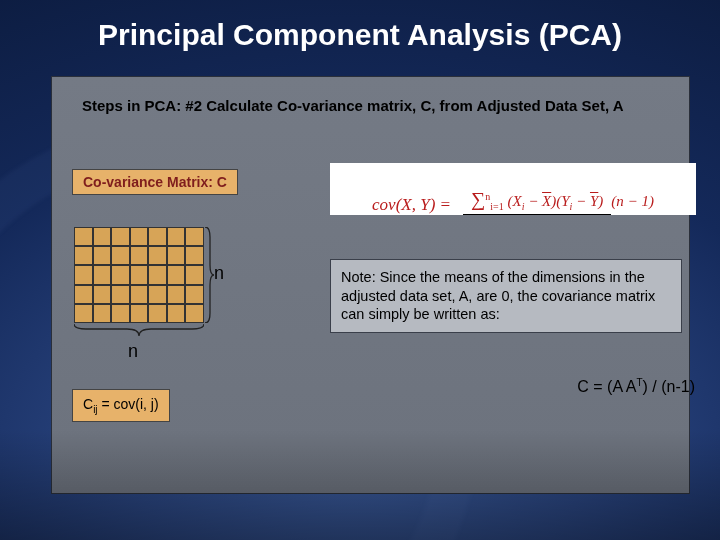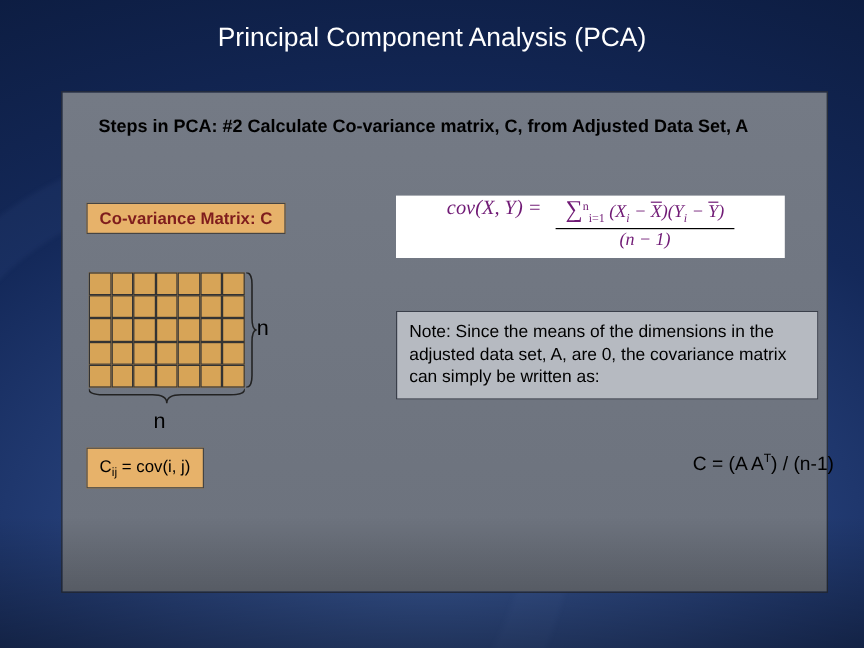--- a/index.html
+++ b/index.html
@@ -25,22 +25,22 @@
     position: absolute;
     left: 0; right: 0; bottom: 0; height: 110px;
     background: linear-gradient(to top, rgba(0,0,0,0.35), rgba(0,0,0,0));
     pointer-events: none;
   }
   .title {
     position: absolute;
     top: 18px; left: 0; right: 0;
     text-align: center;
     color: #fff;
-    font-size: 22px;
-    font-weight: 400;
+    font-size: 30px;
+    font-weight: 700;
   }
   .content {
     position: absolute;
     left: 30px; right: 30px; top: 76px; bottom: 46px;
     background: linear-gradient(#747a85, #6c727d);
     border: 1px solid #2a2f3a;
     margin-left: 21px;
   }
   .step {
     position: absolute;
@@ -86,40 +86,40 @@
   }
   .brace-right svg { width: 10px; height: 96px; }
   .brace-bottom {
     position: absolute;
     top: 246px; left: 22px;
     width: 130px; height: 14px;
   }
   .brace-bottom svg { width: 130px; height: 14px; }
   .cij {
     position: absolute;
-    top: 296px; left: 20px;
+    top: 312px; left: 20px;
     background: #e7b26a;
     border: 1px solid #444;
     padding: 6px 10px;
     font-size: 14px; color: #000;
   }
   .cij sub { font-size: 10px; }
   .cov-formula {
     position: absolute;
     top: 86px; left: 278px;
-    width: 324px; height: 52px;
+    width: 366px; height: 52px;
     background: #fff;
-    color: #701a75;
+    color: #b91c1c;
     display: flex;
-    align-items: flex-start;
+    align-items: flex-end;
     justify-content: center;
     font-family: "Times New Roman", serif;
     font-style: italic;
   }
-  .frac { display: inline-flex; flex-direction: column; align-items: center; margin-left: 8px; }
+  .frac { display: inline-flex; flex-direction: row; align-items: center; margin-left: 8px; }
   .frac .num { border-bottom: 1.5px solid #000; padding: 1px 8px 2px 8px; font-size: 15px; white-space: nowrap; }
   .frac .den { padding-top: 1px; font-size: 15px; }
   .sigma { font-size: 20px; font-style: normal; }
   .supline { text-decoration: overline; }
   .cov-formula .lhs { font-size: 17px; margin-right: 4px; }
   .note-box {
     position: absolute;
     top: 182px; left: 278px;
     width: 352px;
     background: #b6bac1;

